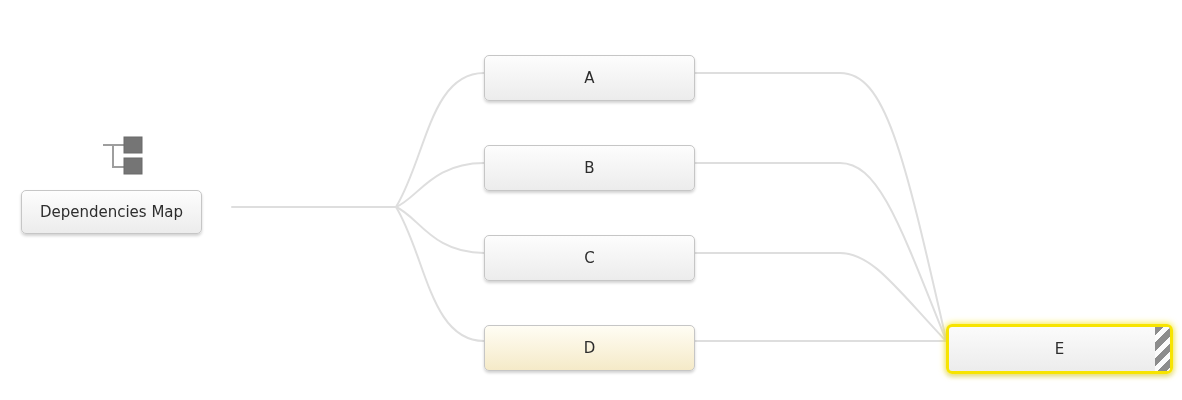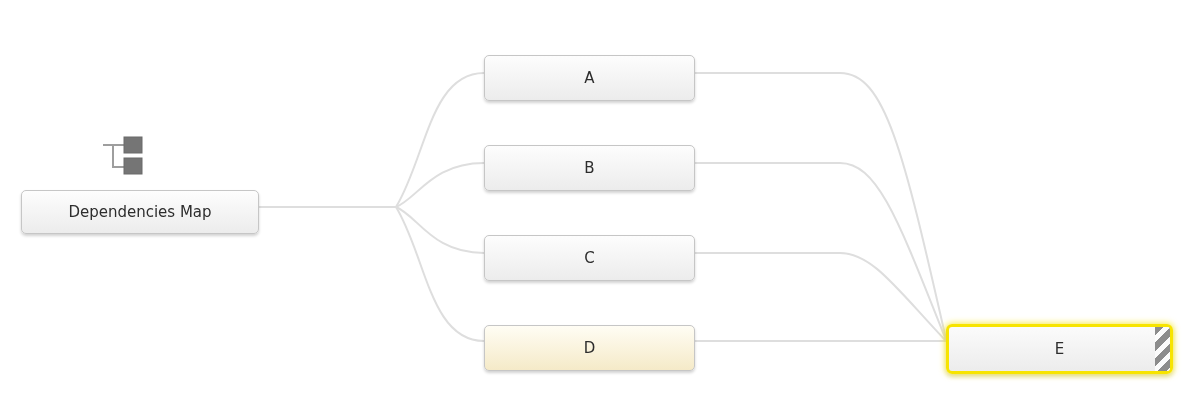--- a/index.html
+++ b/index.html
@@ -33,21 +33,21 @@
     align-items: center;
     justify-content: center;
     font-size: 15px;
     color: #2d2d2d;
     cursor: pointer;
   }
   .node .label {
     white-space: nowrap;
     user-select: none;
   }
-  #node-root { left: 21px;  top: 190px; width: 238px; height: 44px; }
+  #node-root { left: 21px;  top: 190px; width: 181px; height: 44px; }
   #node-a    { left: 484px; top: 55px;  width: 211px; height: 46px; }
   #node-b    { left: 484px; top: 145px; width: 211px; height: 46px; }
   #node-c    { left: 484px; top: 235px; width: 211px; height: 46px; }
   #node-d    { left: 484px; top: 325px; width: 211px; height: 46px;
                background: linear-gradient(#fffdf4, #f5eac8); }
   #node-e    { left: 946px; top: 324px; width: 227px; height: 50px;
                border: 3px solid #f7e400;
                border-radius: 6px;
                background: linear-gradient(#fbfbfb, #ececec);
                box-shadow: 0 0 6px 1px rgba(247,228,0,0.70), 0 3px 4px rgba(0,0,0,0.12); }

